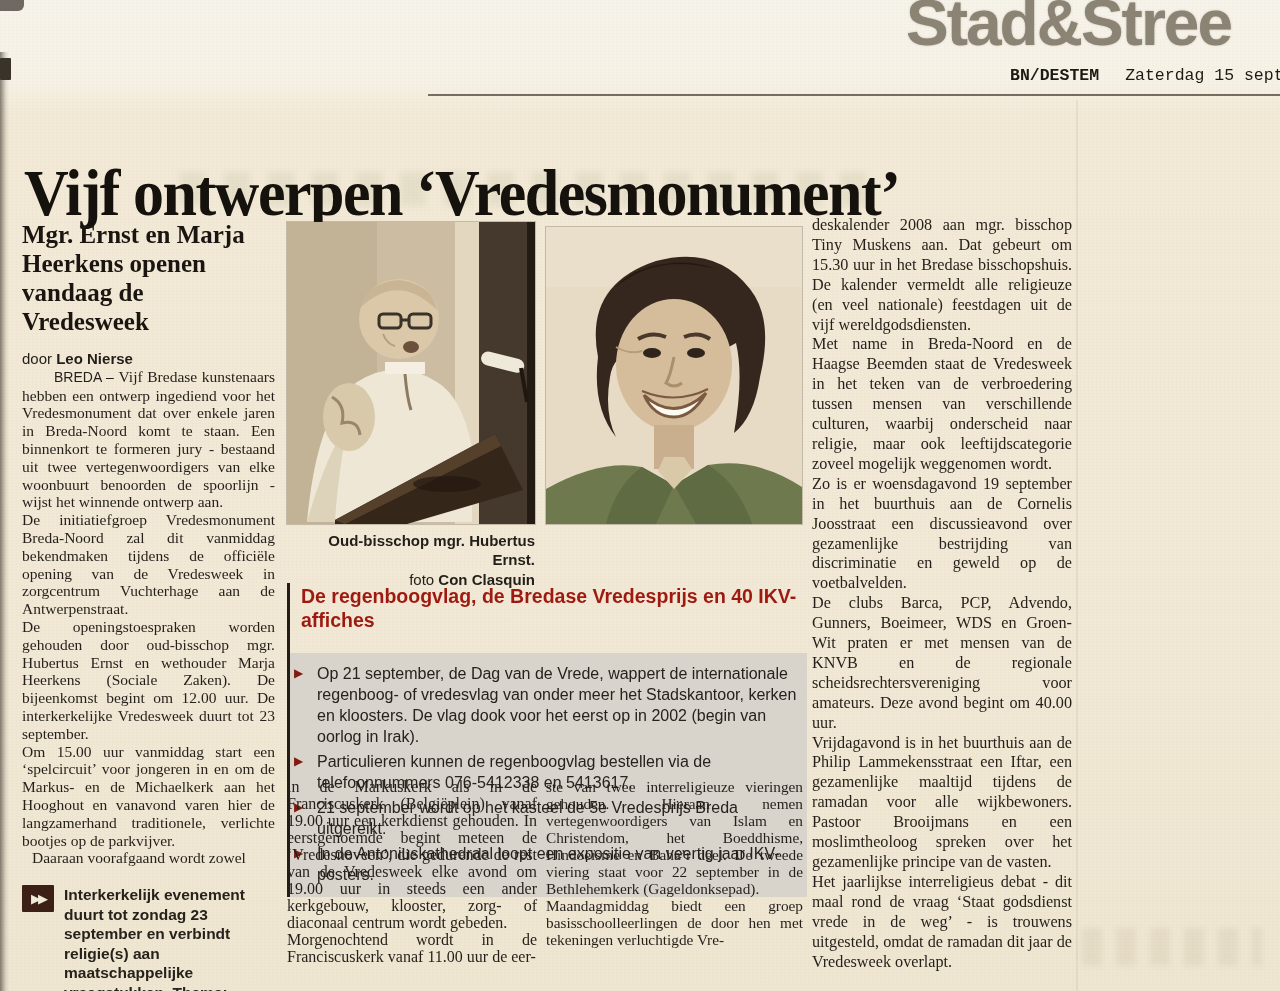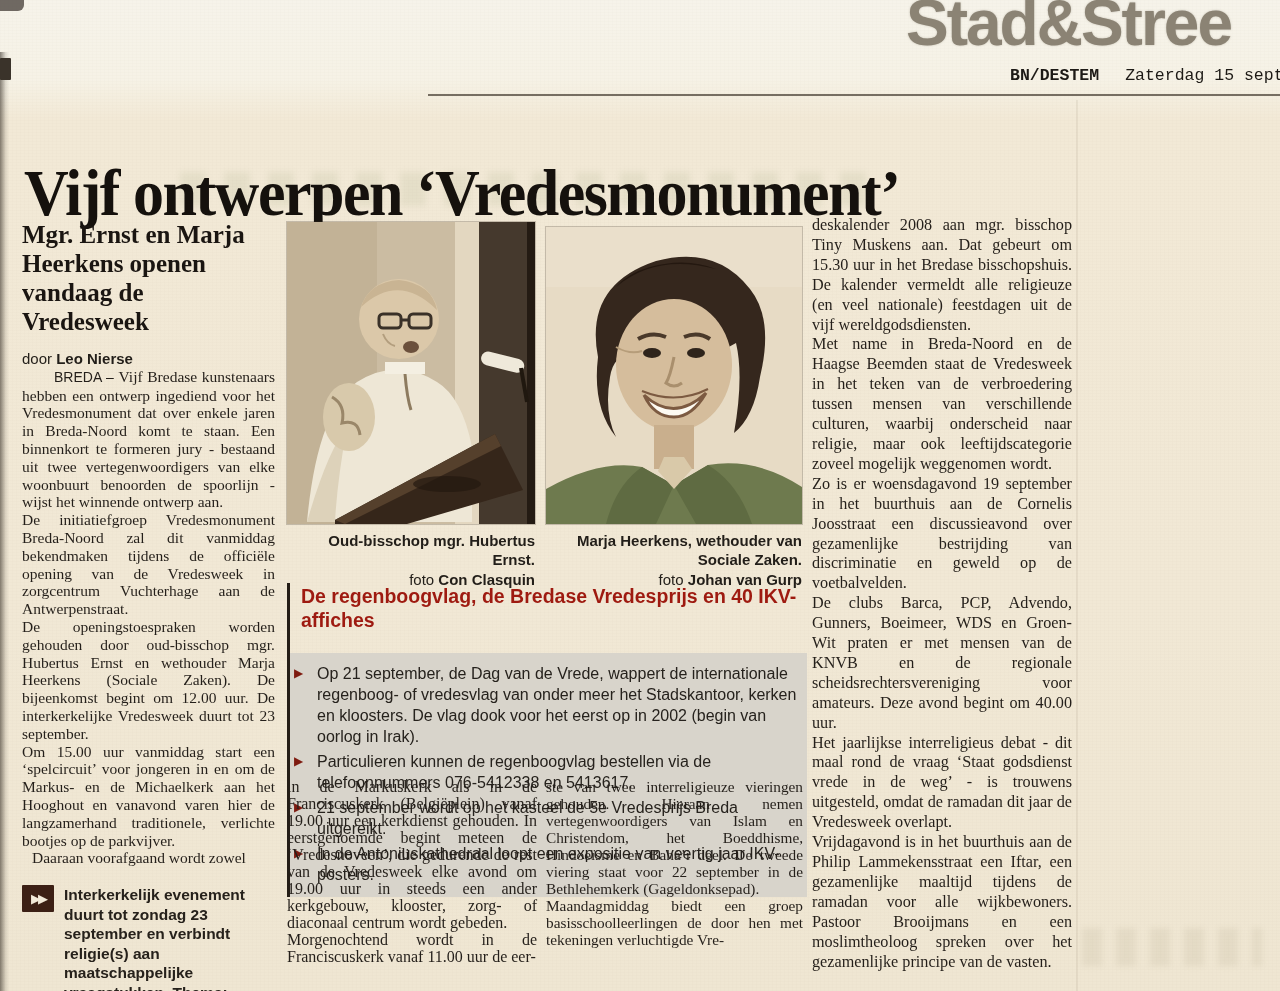--- a/index.html
+++ b/index.html
@@ -210,24 +210,20 @@
 
       <path d="M108 198 h40 v44 h-40 z" fill="#c9af8d"></path>
 
       <path d="M0 297 L0 262 Q54 232 96 240 L128 258 L162 238 Q210 230 256 260 L256 297 Z" fill="#6e7a4e"></path>
       <path d="M96 240 L128 258 L110 297 L60 297 Q70 258 96 240" fill="#5f6b42"></path>
       <path d="M162 238 L128 258 L150 297 L206 297 Q192 256 162 238" fill="#5f6b42"></path>
 
       <polygon points="112,244 128,262 146,242 138,230 118,230" fill="#d9c9a9"></polygon>
     </svg>
   </div>
-  <div class="photo-caption" style="left:546px;top:531px;width:256px;">
-    <span>Marja Heerkens, wethouder van Sociale Zaken.</span>
-    <span class="credit"><span class="foto">foto</span> <b>Johan van Gurp</b></span>
-  </div>
 
   <div class="infobox">
     <div class="infobox-title">De regenboogvlag, de Bredase Vredesprijs en 40 IKV-affiches</div>
     <div class="infobox-body">
       <div class="infobox-item">
         <span class="bullet-arrow">▶</span>
         <span>Op 21 september, de Dag van de Vrede, wappert de internationale regenboog- of vredesvlag van onder meer het Stadskantoor, kerken en kloosters. De vlag dook voor het eerst op in 2002 (begin van oorlog in Irak).</span>
       </div>
       <div class="infobox-item">
         <span class="bullet-arrow">▶</span>
@@ -251,17 +247,17 @@
   <div class="col mid-right">
     <p>ste van twee interreligieuze vieringen gehouden. Hieraan nemen vertegenwoordigers van Islam en Christendom, het Boeddhisme, Hindoeïsme en Bahá’i deel. De tweede viering staat voor 22 september in de Bethlehemkerk (Gageldonksepad).</p>
     <p>Maandagmiddag biedt een groep basisschoolleerlingen de door hen met tekeningen verluchtigde Vre-</p>
   </div>
 
   <div class="col col-right">
     <p>deskalender 2008 aan mgr. bisschop Tiny Muskens aan. Dat gebeurt om 15.30 uur in het Bredase bisschopshuis. De kalender vermeldt alle religieuze (en veel nationale) feestdagen uit de vijf wereldgodsdiensten.</p>
     <p>Met name in Breda-Noord en de Haagse Beemden staat de Vredesweek in het teken van de verbroedering tussen mensen van verschillende culturen, waarbij onderscheid naar religie, maar ook leeftijdscategorie zoveel mogelijk weggenomen wordt.</p>
     <p>Zo is er woensdagavond 19 september in het buurthuis aan de Cornelis Joosstraat een discussieavond over gezamenlijke bestrijding van discriminatie en geweld op de voetbalvelden.</p>
     <p>De clubs Barca, PCP, Advendo, Gunners, Boeimeer, WDS en Groen-Wit praten er met mensen van de KNVB en de regionale scheidsrechtersvereniging voor amateurs. Deze avond begint om 40.00 uur.</p>
+    <p>Vrijdagavond is in het buurthuis aan de Philip Lammekensstraat een Iftar, een gezamenlijke maaltijd tijdens de ramadan voor alle wijkbewoners. Pastoor Brooijmans en een moslimtheoloog spreken over het gezamenlijke principe van de vasten.</p>
     <p>Het jaarlijkse interreligieus debat - dit maal rond de vraag ‘Staat godsdienst vrede in de weg’ - is trouwens uitgesteld, omdat de ramadan dit jaar de Vredesweek overlapt.</p>
-    <p>Vrijdagavond is in het buurthuis aan de Philip Lammekensstraat een Iftar, een gezamenlijke maaltijd tijdens de ramadan voor alle wijkbewoners. Pastoor Brooijmans en een moslimtheoloog spreken over het gezamenlijke principe van de vasten.</p>
   </div>
 
 </div>
 
 </body></html>

